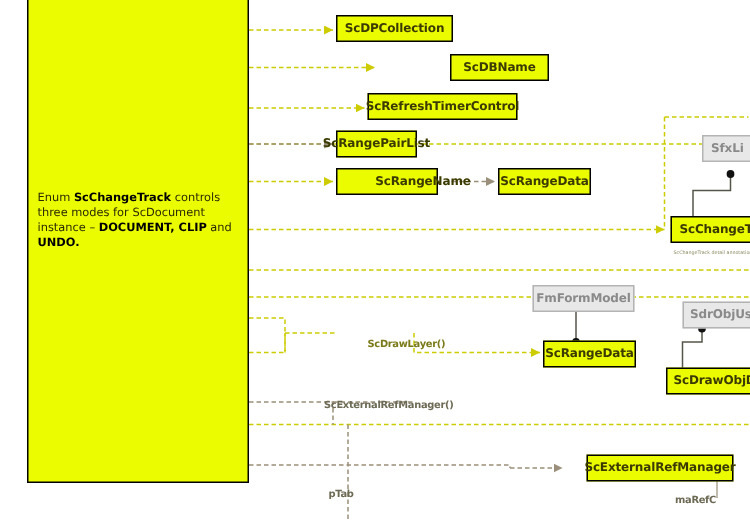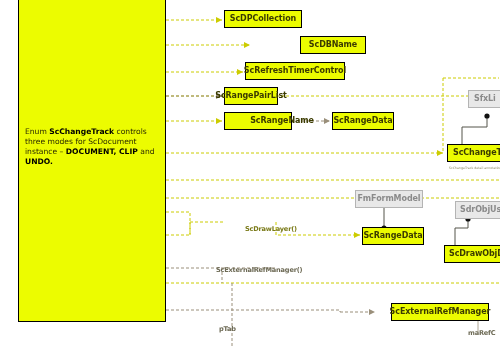--- a/index.html
+++ b/index.html
@@ -201,17 +201,17 @@
   <div class="node ext" style="left:455px;top:201px;width:50px;height:18px;justify-content:flex-start;padding-left:4px;">
     <span>SdrObjUs</span>
   </div>
 
   <div class="edgelabel" style="left:224px;top:225px;padding-left:21px;">ScDrawLayer()</div>
 
   <div class="edgelabel gray" style="left:216px;top:266px;">ScExternalRefManager()</div>
 
   <div class="edgelabel gray" style="left:219px;top:325px;">pTab</div>
 
-  <div class="edgelabel gray" style="left:450px;top:329px;margin-left:18px;">maRefC</div>
+  <div class="edgelabel gray" style="left:450px;top:329px;">maRefC</div>
 
   <div class="tinytext" style="left:449px;top:166px;width:52px;">ScChangeTrack detail annotation</div>
 
 </div>
 
 </body></html>

